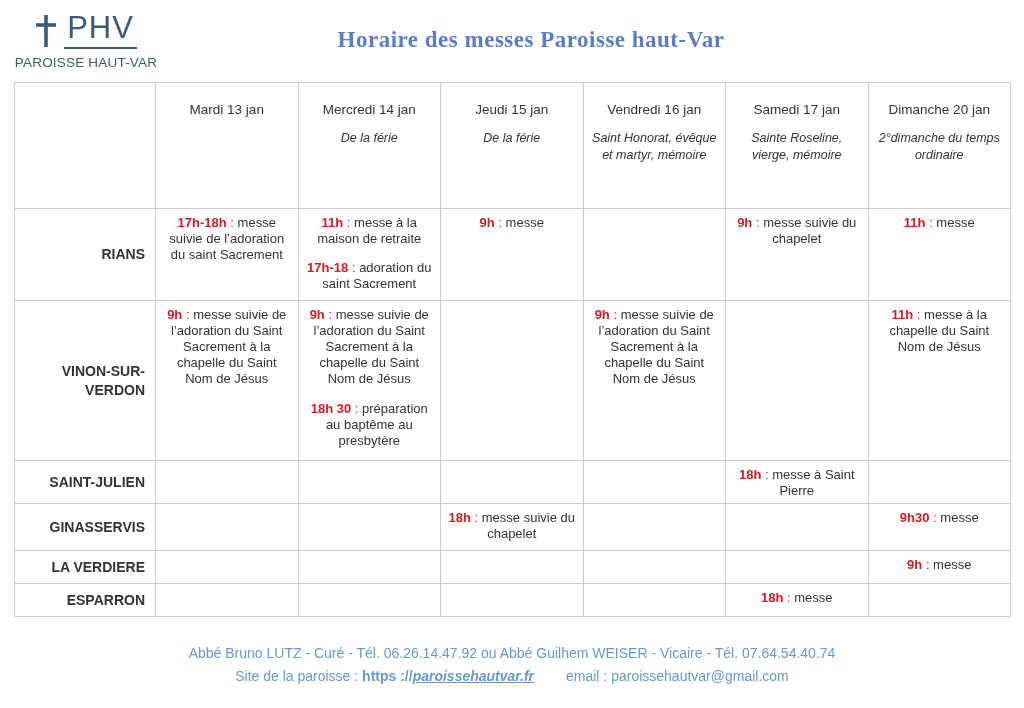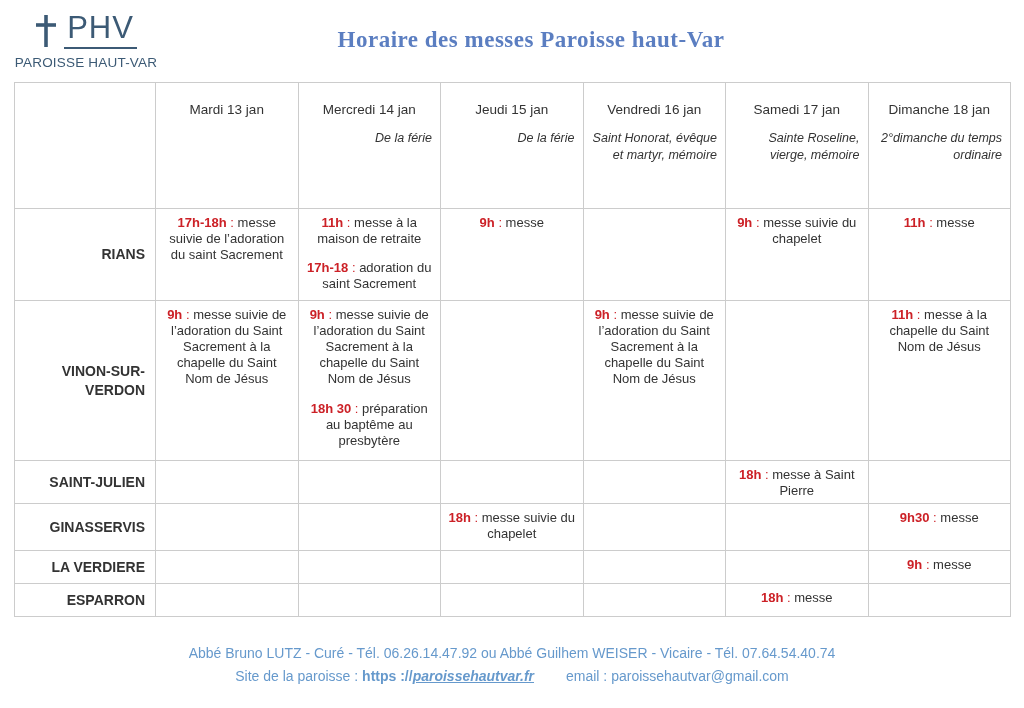--- a/index.html
+++ b/index.html
@@ -24,21 +24,21 @@
 
   
   table.schedule { position:absolute; left:14px; top:82px; width:997px;
                    border-collapse:collapse; table-layout:fixed;
                    color:var(--text-dark,#333); }
   .schedule col.loc-col { width:141px; }
   .schedule th, .schedule td { border:1px solid var(--border-gray,#ccc); padding:0; }
   .schedule thead tr { height:126px; }
   .schedule thead th { vertical-align:top; padding-top:19px; font-size:13.5px; font-weight:normal; }
   .day-name { font-weight:normal; }
-  .feast { font-style:italic; font-size:12.5px; margin-top:13px; padding:0 8px; line-height:1.35;text-align:right; }
+  .feast { font-style:italic; font-size:12.5px; margin-top:13px; padding:0 8px; line-height:1.35; }
   .schedule tbody tr:nth-child(1) { height:92px; }
   .schedule tbody tr:nth-child(2) { height:160px; }
   .schedule tbody tr:nth-child(3) { height:43px; }
   .schedule tbody tr:nth-child(4) { height:47px; }
   .schedule tbody tr:nth-child(5) { height:33px; }
   .schedule tbody tr:nth-child(6) { height:33px; }
   .schedule tbody th.loc { font-size:14px; font-weight:bold; vertical-align:middle;
                            padding:0 10px; text-align:right; line-height:1.3; }
   .schedule tbody td { vertical-align:top; text-align:center; font-size:13px;
                        line-height:1.24; padding:6px 7px 4px; }
@@ -102,21 +102,21 @@
           </th>
           <th>
             <div class="day-name">Vendredi 16 jan</div>
             <div class="feast">Saint Honorat, évêque et martyr, mémoire</div>
           </th>
           <th>
             <div class="day-name">Samedi 17 jan</div>
             <div class="feast">Sainte Roseline, vierge, mémoire</div>
           </th>
           <th>
-            <div class="day-name">Dimanche 18 jan</div>
+            <div class="day-name">Dimanche 20 jan</div>
             <div class="feast">2°dimanche du temps ordinaire</div>
           </th>
         </tr>
     </thead>
     <tbody>
         <tr>
           <th class="loc">RIANS</th>
           <td>
             <p class="event"><b class="time">17h-18h</b><span class="sep"> : </span><span class="etext">messe suivie de l’adoration du saint Sacrement</span></p>
           </td>

